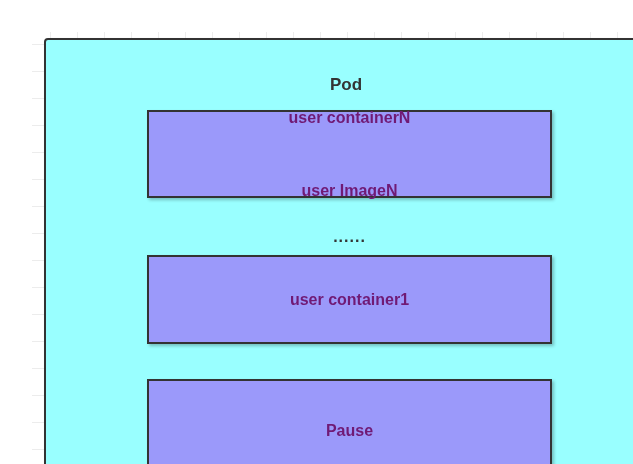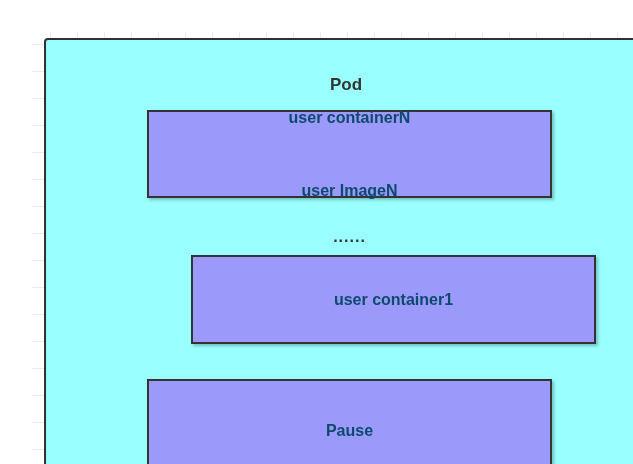--- a/index.html
+++ b/index.html
@@ -59,27 +59,27 @@
     display: flex;
     flex-direction: column;
     justify-content: center;
     align-items: center;
     gap: 19px;
   }
 
   .container-box .line {
     font-size: 16px;
     font-weight: 700;
-    color: #0c4a6e;
+    color: #701a75;
     line-height: 22px;
     white-space: nowrap;
   }
 
   .box-top    { top: 78px;  height: 88px; }
-  .box-middle { top: 223px; height: 89px; margin-left: 44px; }
+  .box-middle { top: 223px; height: 89px; }
   .box-bottom { top: 347px; height: 104px; }
 
   .ellipsis {
     position: absolute;
     left: 115px;
     top: 180px;
     width: 405px;
     text-align: center;
     font-size: 16px;
     font-weight: 700;

